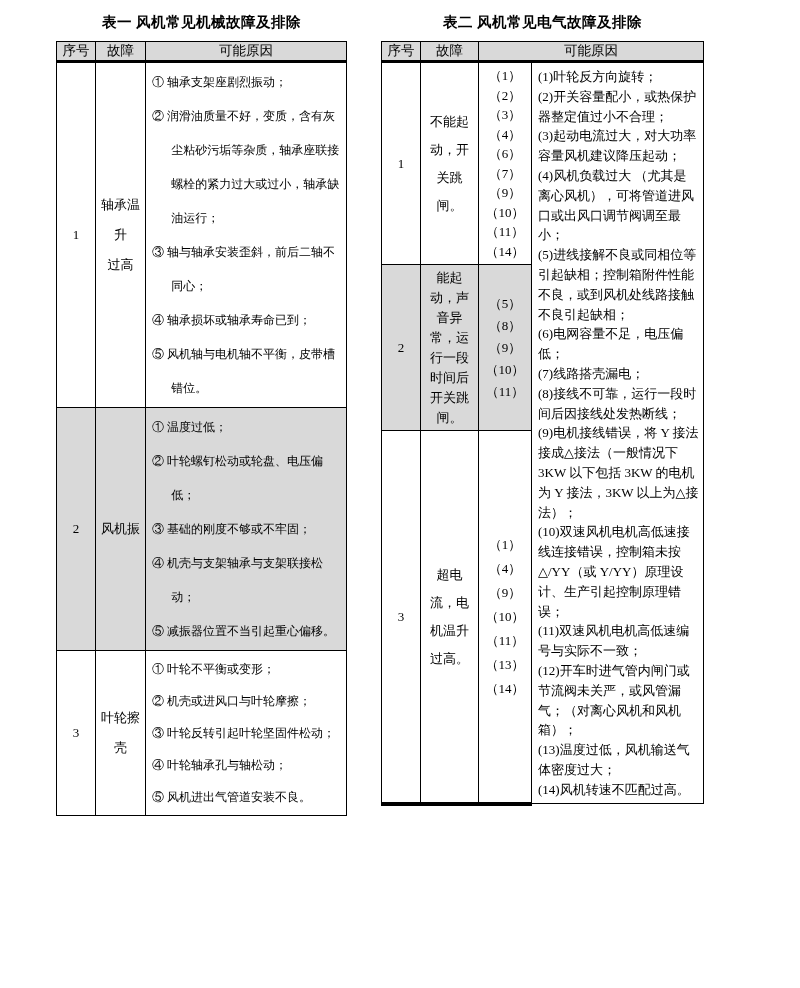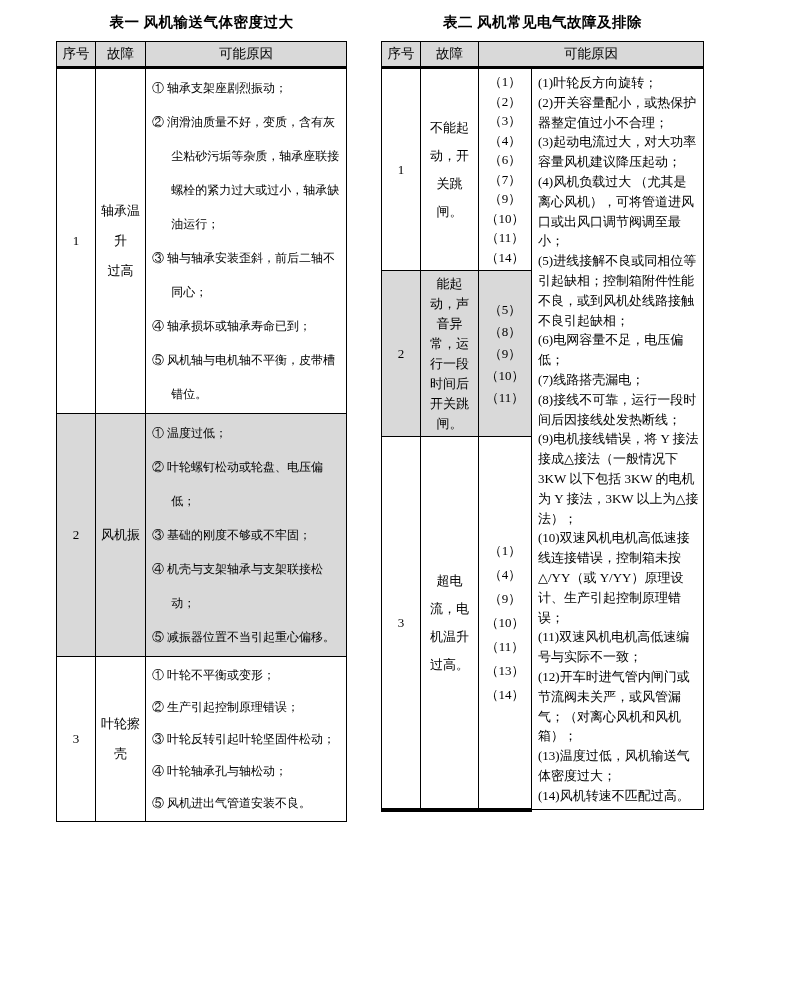--- a/index.html
+++ b/index.html
@@ -23,21 +23,21 @@
   .tblock{display:flex;flex-direction:column;}
   .caption{
     text-align:center;font-weight:bold;font-size:14.5px;
     margin:0 0 9px 0;letter-spacing:0.5px;
   }
 
   table{border-collapse:collapse;table-layout:fixed;}
   #t1{width:290px;}
   #t2{width:322px;}
   th,td{border:1px solid #000;padding:0;vertical-align:middle;overflow:hidden;}
-  thead tr{height:26px;}
+  thead tr{height:20px;}
   thead th{
     background:var(--shaded,#d9d9d9);
     font-weight:normal;font-size:13.5px;text-align:center;
     border-bottom:3px solid #000;
   }
   tr.shaded td{background:var(--shaded,#d9d9d9);}
 
   td.no{text-align:center;font-size:13px;}
   
   #t1 tr.r1{height:341px;}
@@ -69,21 +69,21 @@
   #t2 .citem2{line-height:19.8px;text-align:left;}
   #t2 tr.r3 td{border-bottom:4px solid #000;}
 </style>
 </head>
 <body>
 
 <div class="page">
 
   <div class="tables">
     <div class="tblock">
-      <div class="caption">表一 风机输送气体密度过大</div>
+      <div class="caption">表一 风机常见机械故障及排除</div>
       <table id="t1">
           <colgroup>
             <col style="width: 39px;">
             <col style="width: 50px;">
             <col style="width: 201px;">
           </colgroup>
           <thead>
             <tr class="hrow">
               <th>序号</th>
               <th>故障</th>
@@ -112,21 +112,21 @@
                 <div class="citem">③ 基础的刚度不够或不牢固；</div>
                 <div class="citem">④ 机壳与支架轴承与支架联接松动；</div>
                 <div class="citem">⑤ 减振器位置不当引起重心偏移。</div>
               </td>
             </tr>
             <tr class="r3">
               <td class="no">3</td>
               <td class="fault">叶轮擦壳</td>
               <td class="causes">
                 <div class="citem">① 叶轮不平衡或变形；</div>
-                <div class="citem">② 生产引起控制原理错误；</div>
+                <div class="citem">② 机壳或进风口与叶轮摩擦；</div>
                 <div class="citem">③ 叶轮反转引起叶轮坚固件松动；</div>
                 <div class="citem">④ 叶轮轴承孔与轴松动；</div>
                 <div class="citem">⑤ 风机进出气管道安装不良。</div>
               </td>
             </tr>
           </tbody>
         </table>
     </div>
     <div class="tblock">
       <div class="caption">表二 风机常见电气故障及排除</div>

